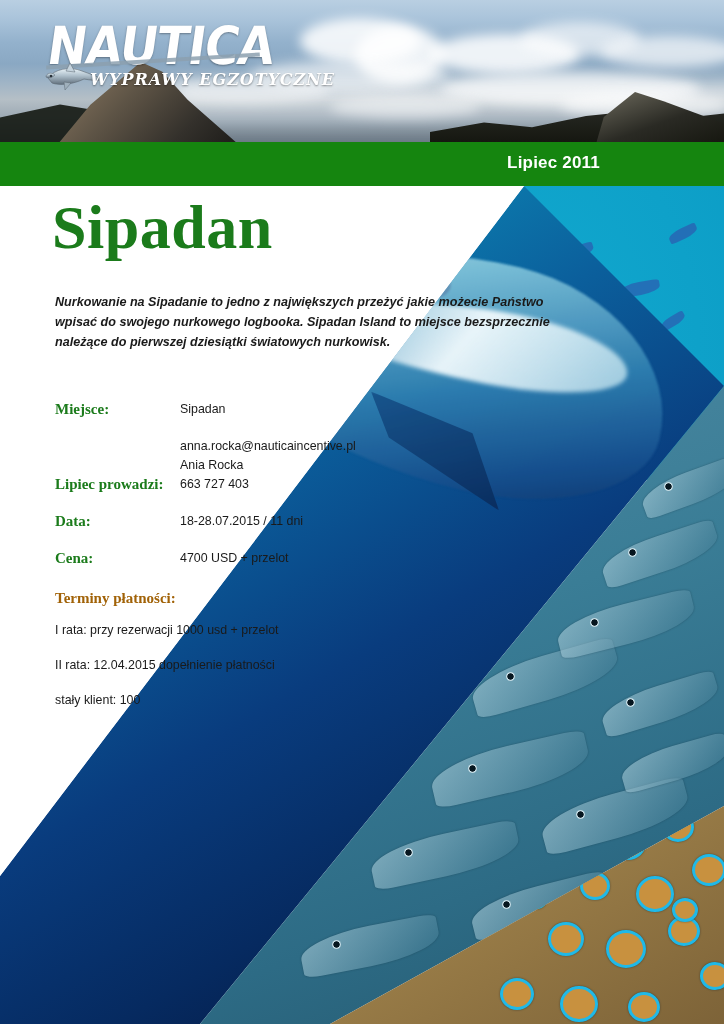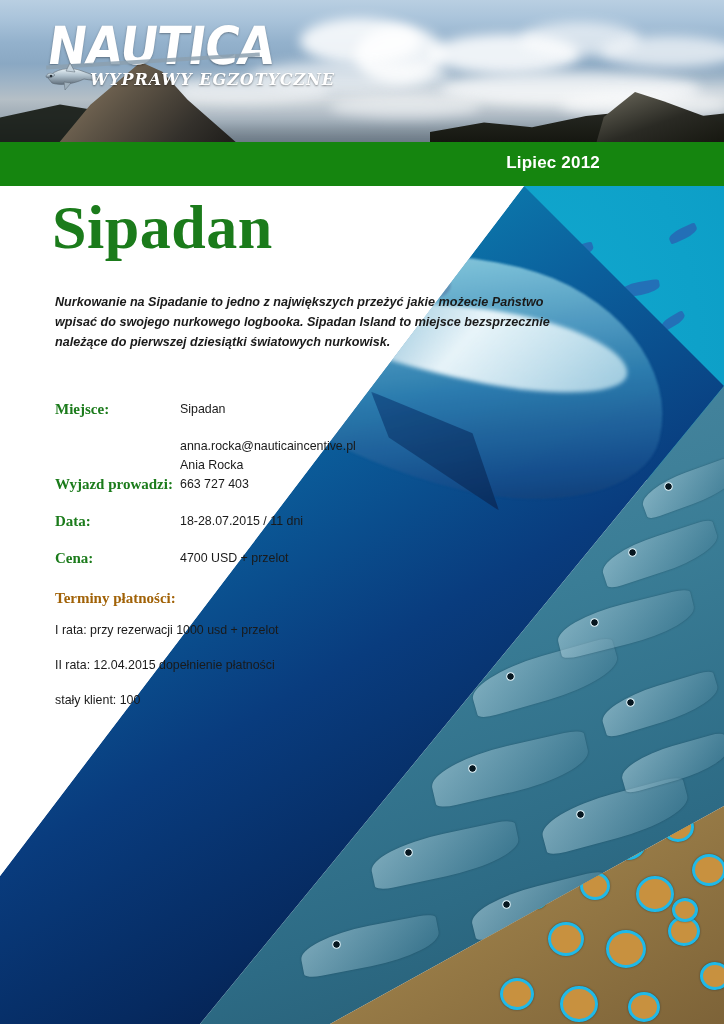--- a/index.html
+++ b/index.html
@@ -392,21 +392,21 @@
         <path d="M22 9 L26 1 L31 10 Z" fill="#c5d3dd" stroke="#5a6670" stroke-width="0.5"></path>
         <path d="M20 20 L21 28 L27 21 Z" fill="#9fb0bc" stroke="#5a6670" stroke-width="0.5"></path>
         <path d="M55 14 L57 10 L57 22 L55 19 Z" fill="#b9c8d3"></path>
         <circle cx="7" cy="14" r="1.3" fill="#2a323a"></circle>
       </svg>
       <div class="logo-sub">WYPRAWY EGZOTYCZNE</div>
     </div>
   </div>
 
   <div class="green-band">
-    <div class="month">Lipiec 2012</div>
+    <div class="month">Lipiec 2011</div>
   </div>
 
   <div class="collage">
 
     <div class="band band-cyan">
       <div class="fish" style="left:560px;top:60px;width:34px;height:12px;transform:rotate(-18deg)"></div>
       <div class="fish" style="left:620px;top:96px;width:40px;height:13px;transform:rotate(-10deg)"></div>
       <div class="fish" style="left:668px;top:42px;width:30px;height:11px;transform:rotate(-25deg)"></div>
       <div class="fish" style="left:590px;top:140px;width:46px;height:15px;transform:rotate(-14deg)"></div>
       <div class="fish" style="left:650px;top:178px;width:38px;height:13px;transform:rotate(-8deg)"></div>
@@ -487,21 +487,21 @@
     <div class="details">
 
       <div class="row">
         <div class="lbl">Miejsce:</div>
         <div class="val">
           <div>Sipadan</div>
         </div>
       </div>
 
       <div class="row">
-        <div class="lbl">Wyjazd prowadzi:</div>
+        <div class="lbl">Lipiec prowadzi:</div>
         <div class="val">
           <div>anna.rocka@nauticaincentive.pl</div>
           <div>Ania Rocka</div>
           <div>663 727 403</div>
         </div>
       </div>
 
       <div class="row">
         <div class="lbl">Data:</div>
         <div class="val">

